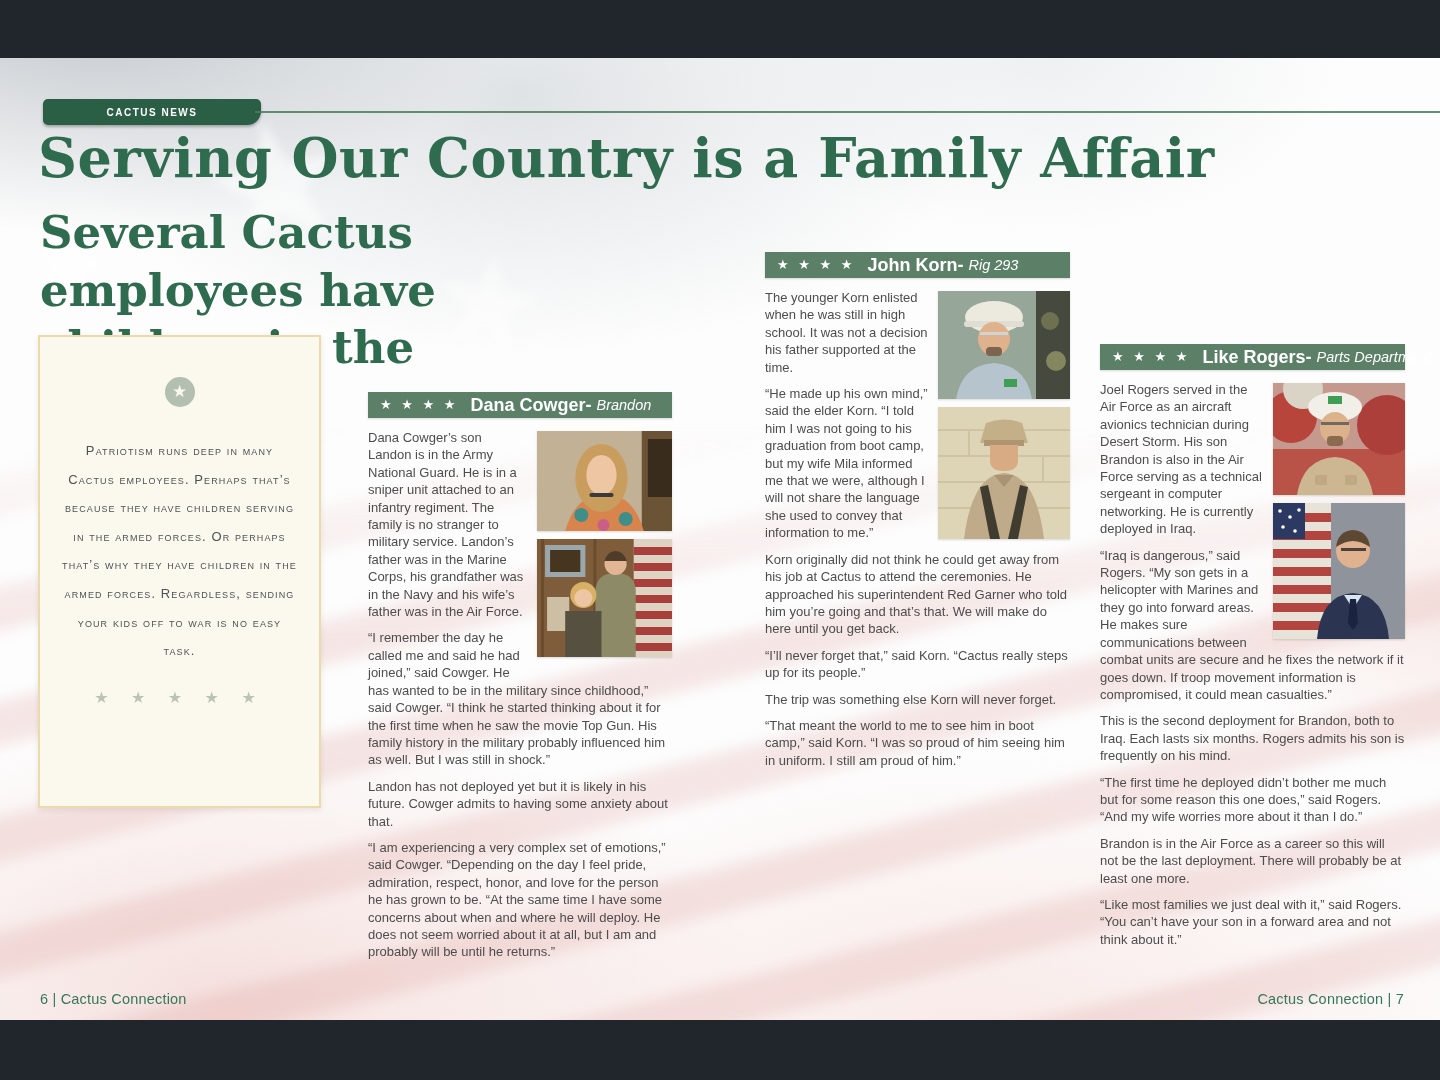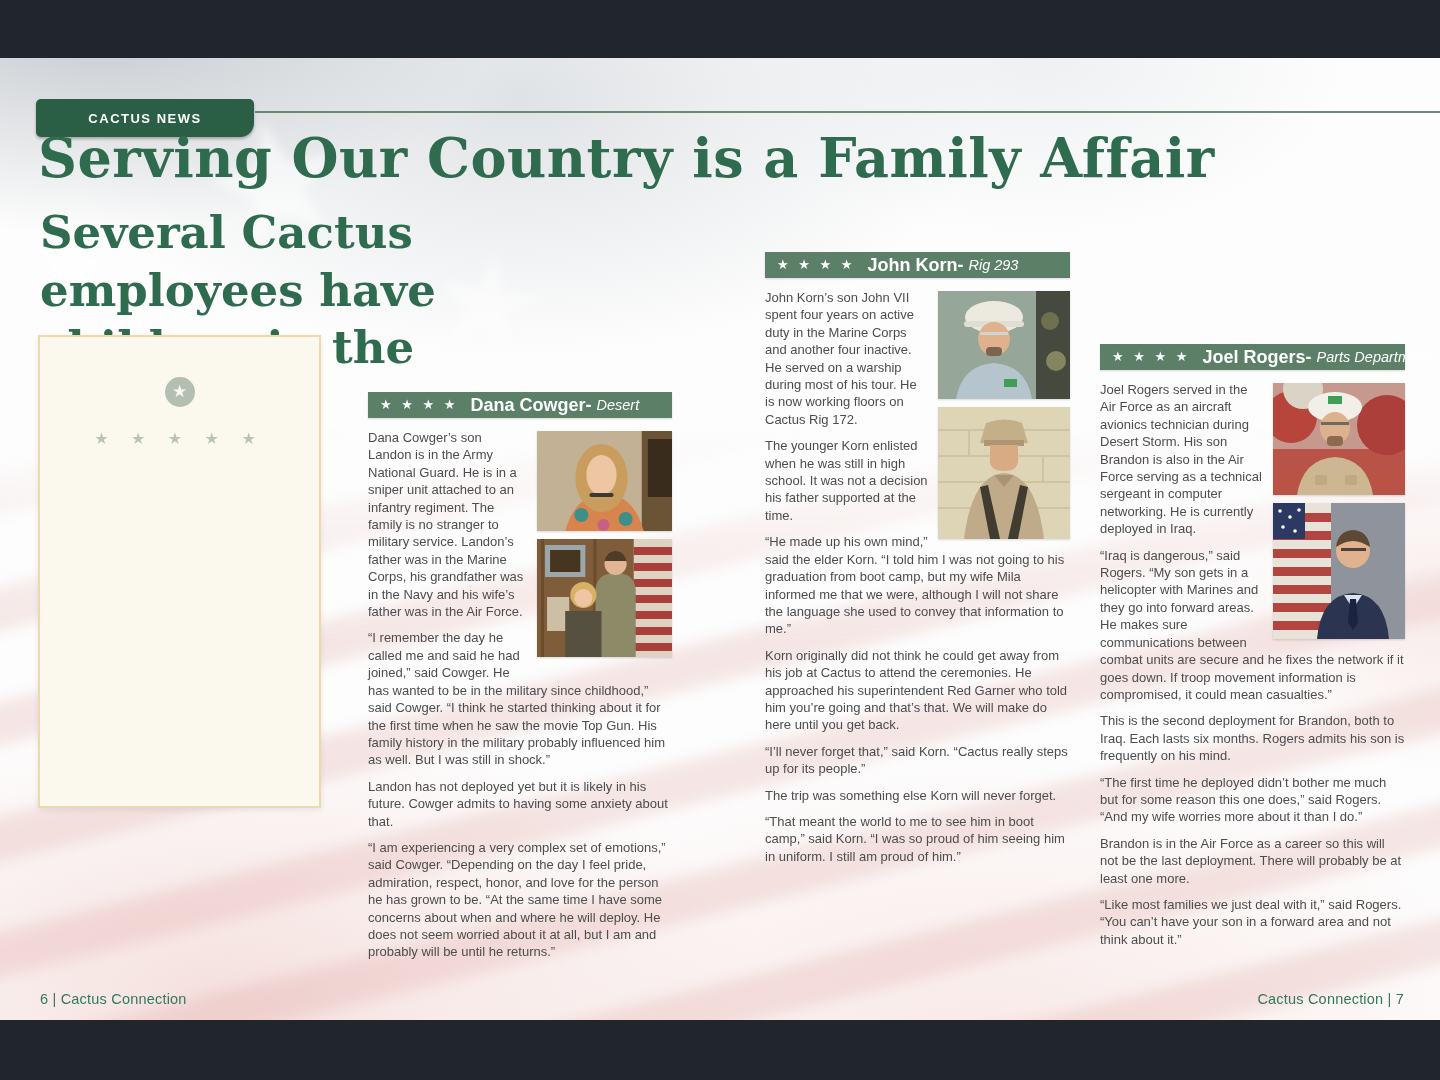--- a/index.html
+++ b/index.html
@@ -37,22 +37,22 @@
     radial-gradient(420px 260px at 101% 58%, rgba(240,206,201,.38), transparent 60%);}
   .bg-stripes{position:absolute;left:-80px;right:-80px;top:38%;bottom:-40px;pointer-events:none;
     background:repeating-linear-gradient(-14deg, rgba(213,141,136,.20) 0 44px, rgba(255,255,255,0) 44px 112px);
     filter:blur(7px);
     -webkit-mask-image:linear-gradient(180deg, transparent 0, #000 34%);
     mask-image:linear-gradient(180deg, transparent 0, #000 34%);}
 
   .content{position:absolute;inset:0;z-index:1;}
 
   
-  .badge{position:absolute;left:36px;top:41px;width:218px;height:38px;background:var(--badge-green);
-    color:#fff;font-size:13px;font-weight:bold;letter-spacing:1.5px;display:flex;align-items:center;justify-content:center;
+  .badge{position:absolute;left:43px;top:41px;width:218px;height:26px;background:var(--badge-green);
+    color:#fff;font-size:10px;font-weight:bold;letter-spacing:1.5px;display:flex;align-items:center;justify-content:center;
     border-radius:5px 5px 14px 5px;box-shadow:0 2px 3px rgba(0,0,0,.28);}
   .header-rule{position:absolute;left:255px;right:0;top:53px;height:2px;background:#4c7c5e;opacity:.85;}
   .page-title{position:absolute;left:38px;top:68px;font-family:"DejaVu Serif","Liberation Serif",serif;
     font-size:54px;font-weight:bold;color:var(--headline-green);white-space:nowrap;letter-spacing:.5px;}
   .page-subtitle{position:absolute;left:40px;top:146px;width:548px;font-family:"DejaVu Serif","Liberation Serif",serif;
     font-size:45px;color:var(--headline-green);line-height:1.28;}
 
   
   .callout{position:absolute;left:38px;top:277px;width:283px;height:473px;background:var(--callout-bg);
     border:2px solid var(--callout-border);box-shadow:0 2px 6px rgba(0,0,0,.08);padding:40px 22px 0;text-align:center;}
@@ -105,28 +105,29 @@
 
   <div class="content">
 
     <div class="badge">CACTUS NEWS</div>
     <div class="header-rule"></div>
     <h1 class="page-title">Serving Our Country is a Family Affair</h1>
     <h2 class="page-subtitle">Several Cactus employees have children in the military.</h2>
 
     <aside class="callout">
       <div class="star-circle">★</div>
+      <p class="callout-text">Patriotism runs deep in many Cactus employees. Perhaps that’s because they have children serving in the armed forces. Or perhaps that’s why they have children in the armed forces. Regardless, sending your kids off to war is no easy task.</p>
       <div class="callout-stars">★ ★ ★ ★ ★</div>
     </aside>
 
     <section class="article dana">
       <div class="bar-header">
         <span class="bar-stars">★ ★ ★ ★</span>
         <span class="bar-name">Dana Cowger-</span>
-        <span class="bar-dept">Desert</span>
+        <span class="bar-dept">Brandon</span>
       </div>
       <div class="article-body">
         <div class="photos">
           <div class="photo ph-dana1">
             <svg viewBox="0 0 134 100" preserveAspectRatio="none">
               <rect width="134" height="100" fill="#c2b194"></rect>
               <rect x="104" width="30" height="100" fill="#6b5335"></rect>
               <rect x="110" y="8" width="24" height="58" fill="#3a2c1c"></rect>
               <path d="M28 100 Q38 64 67 62 Q96 64 106 100 Z" fill="#d8844d"></path>
               <circle cx="44" cy="84" r="7" fill="#3f8e88"></circle>
@@ -204,34 +205,33 @@
               <path d="M42 36 L48 16 Q66 9 84 16 L90 36 Z" fill="#c3b089"></path>
               <rect x="46" y="33" width="40" height="6" fill="#b09573"></rect>
               <path d="M52 38 H80 V54 Q80 64 66 64 Q52 64 52 54 Z" fill="#d9ab85"></path>
               <path d="M26 132 Q34 68 66 66 Q98 68 106 132 Z" fill="#bfab8a"></path>
               <path d="M42 80 L52 132 H62 L50 78 Z" fill="#413c30"></path>
               <path d="M90 80 L80 132 H70 L82 78 Z" fill="#413c30"></path>
               <path d="M56 68 L66 80 L76 68 Z" fill="#a89372"></path>
             </svg>
           </div>
         </div>
-        <p>John Korn’s son John VII spent four years on active duty in the Marine Corps and another four inactive. He served on a warship during most of his tour. He is now working floors on Cactus Rig 172.</p>
         <p>The younger Korn enlisted when he was still in high school. It was not a decision his father supported at the time.</p>
         <p>“He made up his own mind,” said the elder Korn. “I told him I was not going to his graduation from boot camp, but my wife Mila informed me that we were, although I will not share the language she used to convey that information to me.”</p>
         <p>Korn originally did not think he could get away from his job at Cactus to attend the ceremonies. He approached his superintendent Red Garner who told him you’re going and that’s that. We will make do here until you get back.</p>
         <p>“I’ll never forget that,” said Korn. “Cactus really steps up for its people.”</p>
         <p>The trip was something else Korn will never forget.</p>
         <p>“That meant the world to me to see him in boot camp,” said Korn. “I was so proud of him seeing him in uniform. I still am proud of him.”</p>
       </div>
     </section>
 
     <section class="article joel">
       <div class="bar-header">
         <span class="bar-stars">★ ★ ★ ★</span>
-        <span class="bar-name">Joel Rogers-</span>
+        <span class="bar-name">Like Rogers-</span>
         <span class="bar-dept">Parts Department</span>
       </div>
       <div class="article-body">
         <div class="photos">
           <div class="photo ph-joel1">
             <svg viewBox="0 0 132 112" preserveAspectRatio="none">
               <rect width="132" height="112" fill="#c6998f"></rect>
               <rect y="66" width="132" height="46" fill="#b95247"></rect>
               <circle cx="18" cy="34" r="26" fill="#b8453c"></circle>
                 <circle cx="114" cy="42" r="30" fill="#ad3f3a"></circle>

